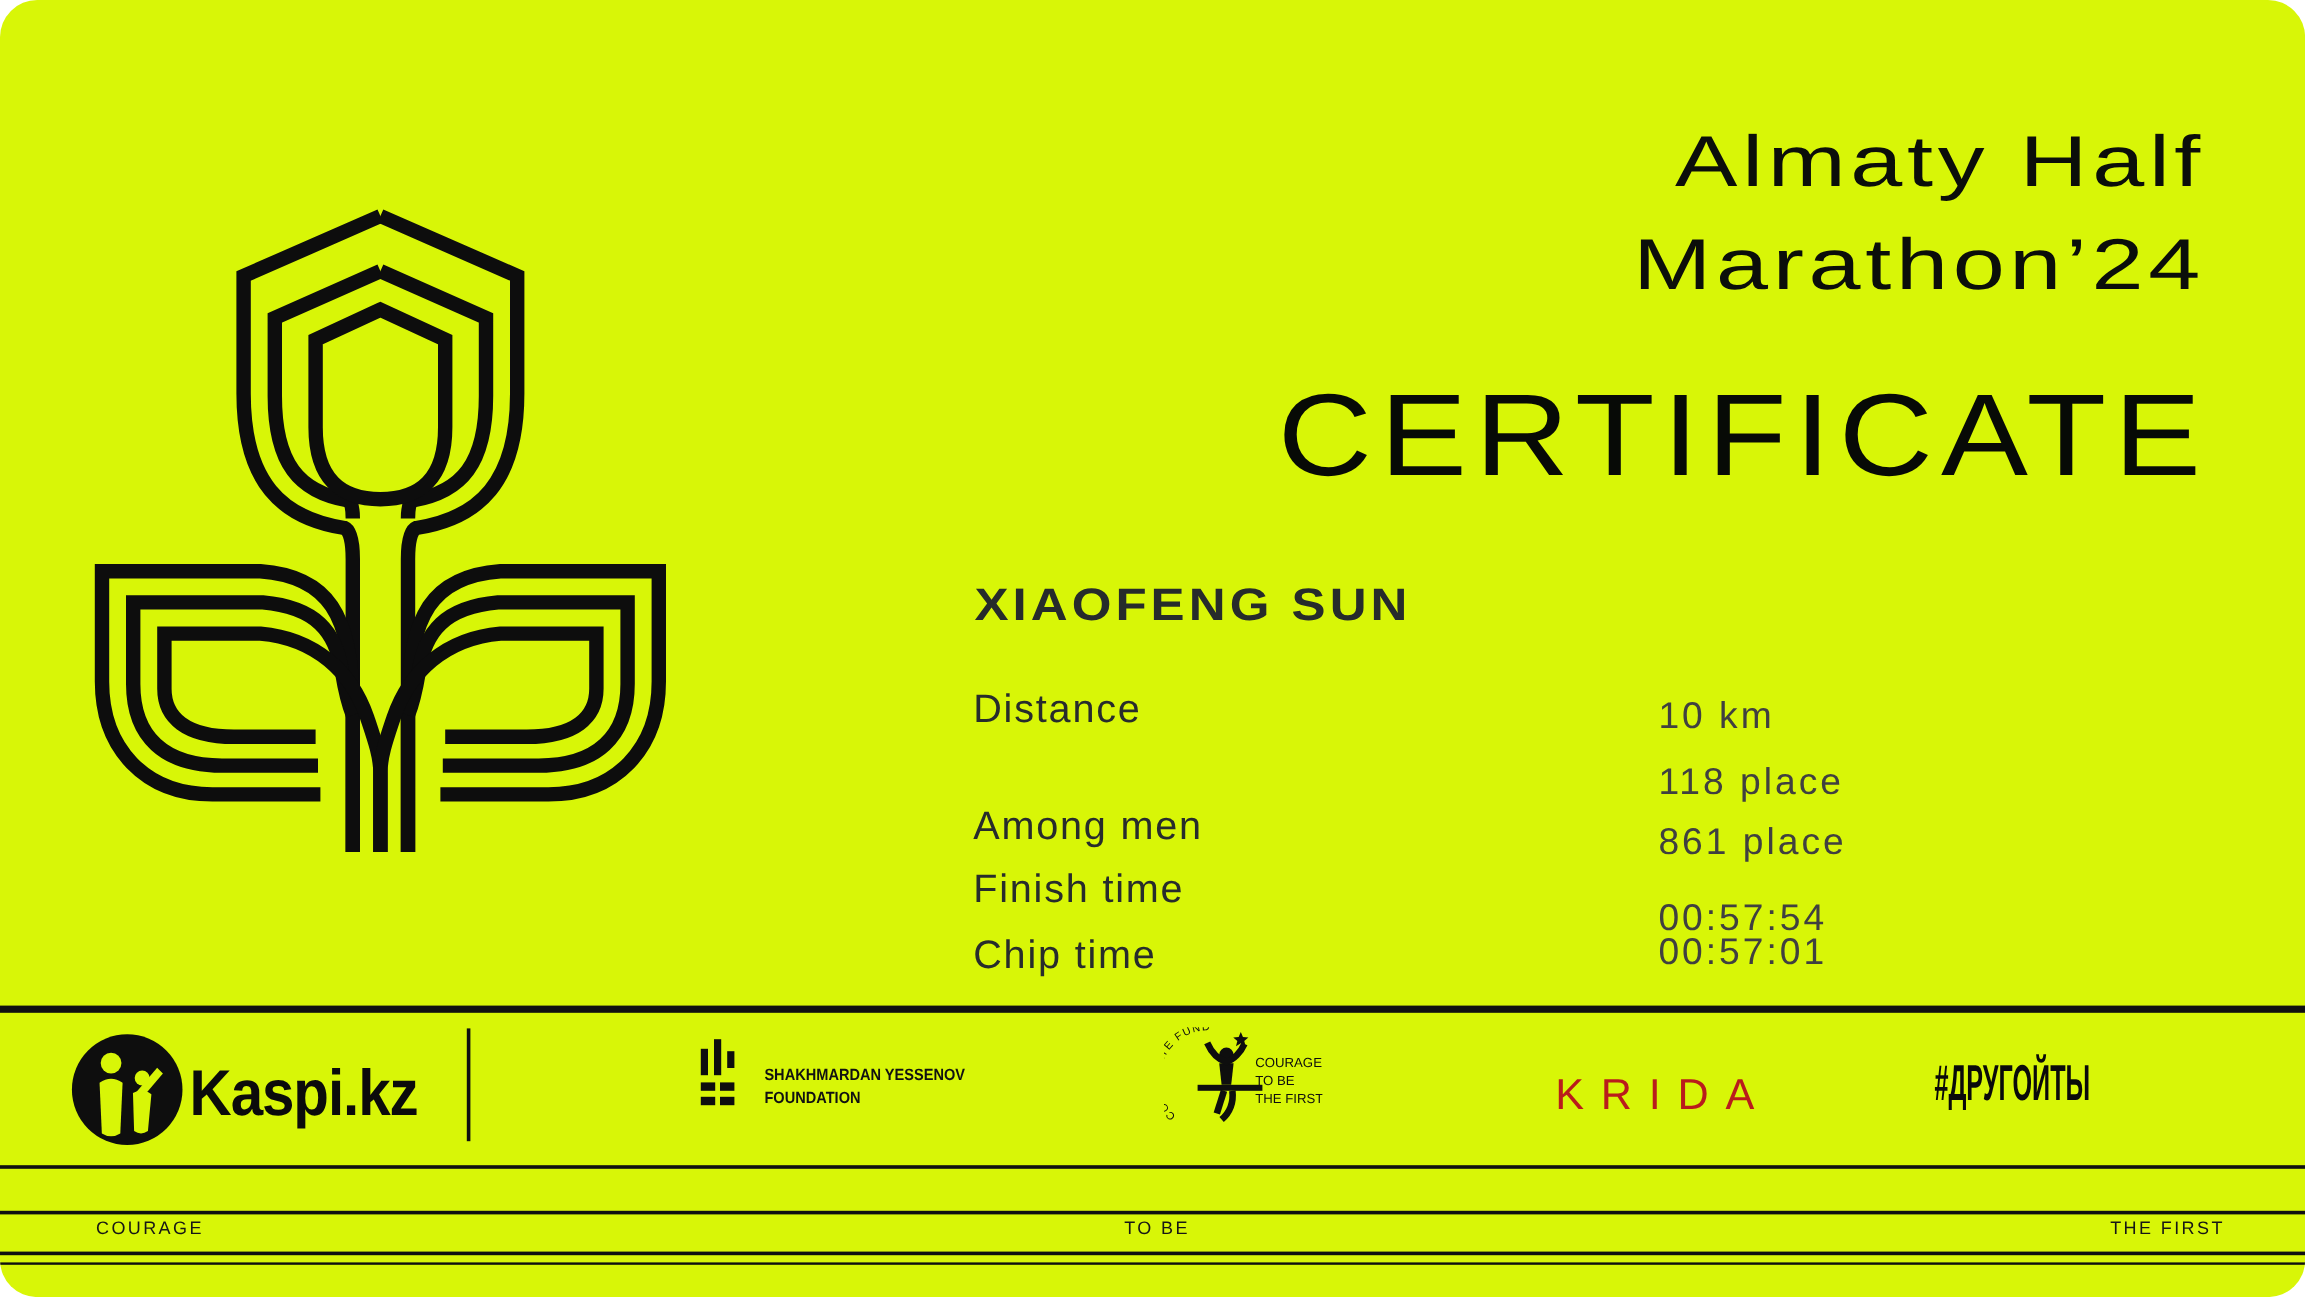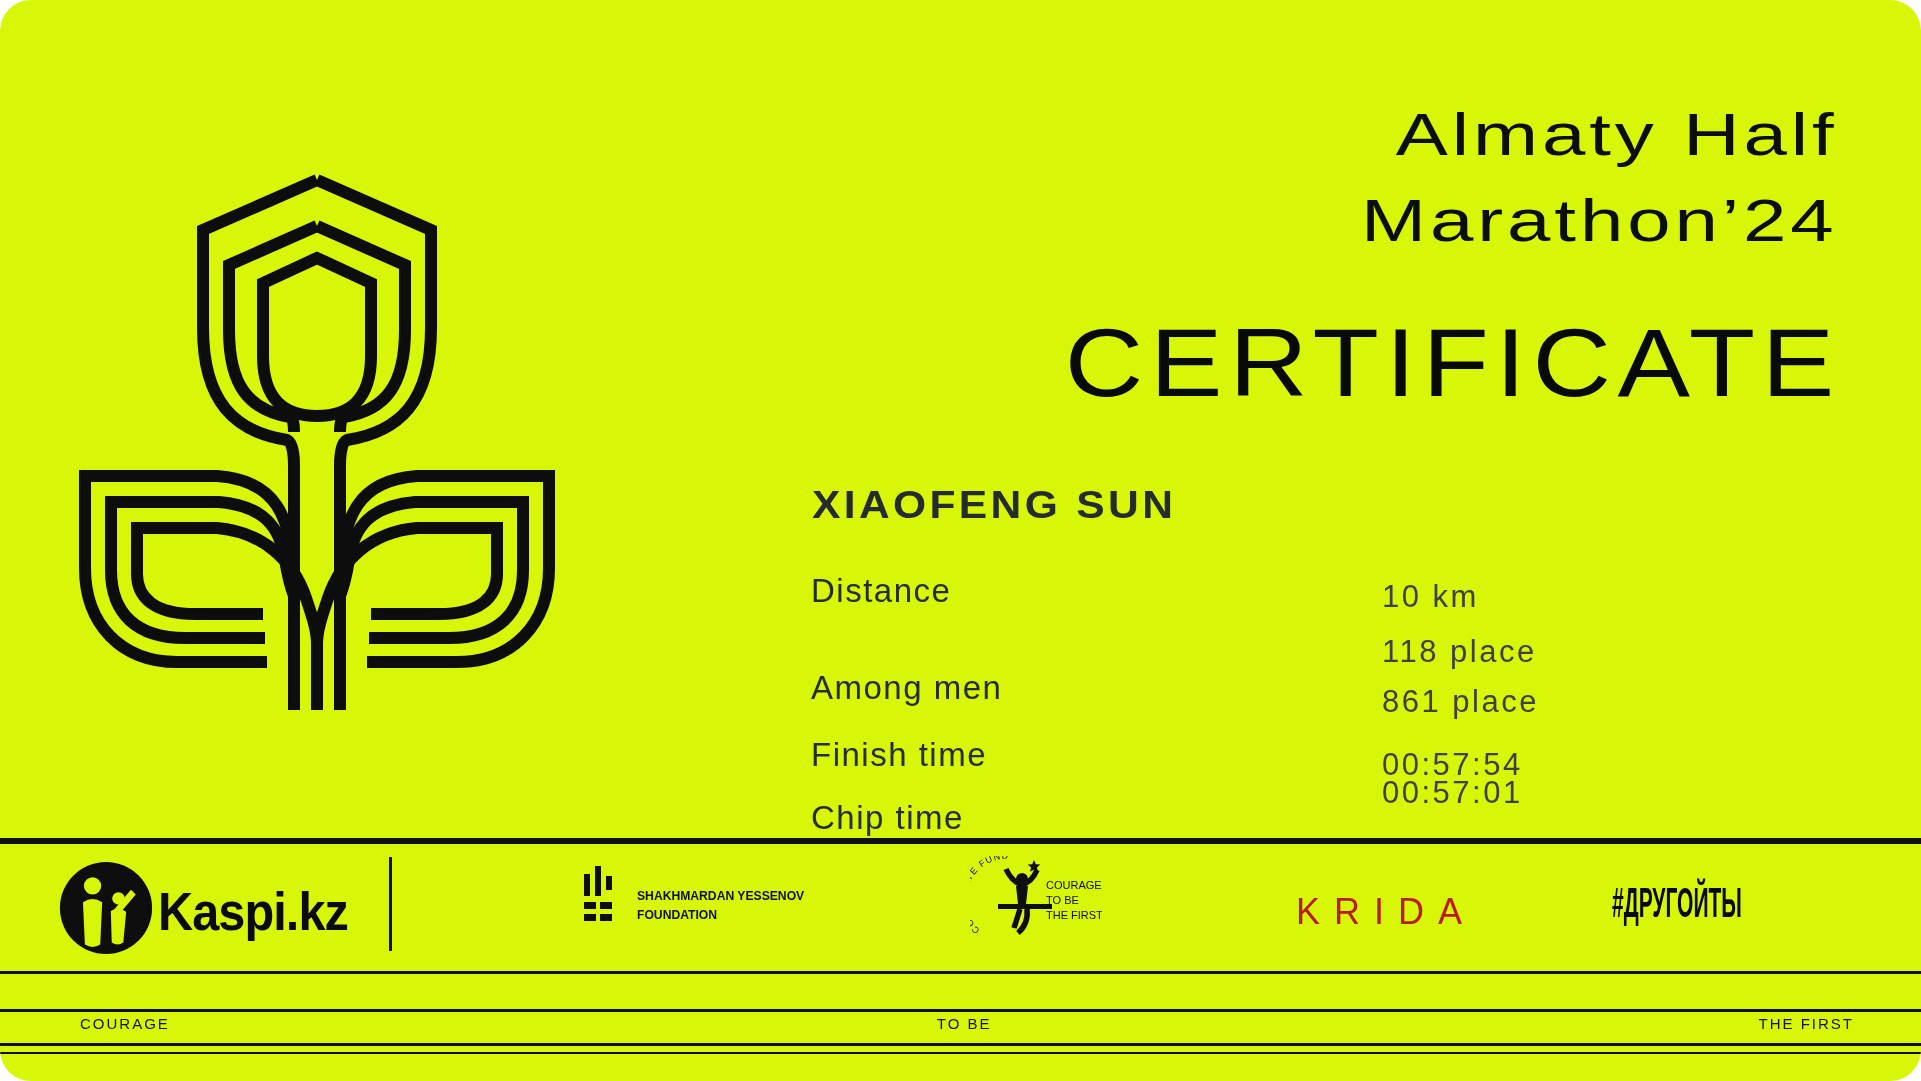--- a/index.html
+++ b/index.html
@@ -99,22 +99,22 @@
     <div>Almaty Half</div>
     <div>Marathon’24</div>
   </div>
 
   <div class="abs cert-heading">CERTIFICATE</div>
 
   <div class="abs runner-name">XIAOFENG SUN</div>
 
   <div class="abs stat-label" style="top:572px;">Distance</div>
   <div class="abs stat-label" style="top:654px;margin-top:15px;">Among men</div>
-  <div class="abs stat-label" style="top:722px;margin-top:14px;">Finish time</div>
-  <div class="abs stat-label" style="top:799px;">Chip time</div>
+  <div class="abs stat-label" style="top:722px;">Finish time</div>
+  <div class="abs stat-label" style="top:777px;">Chip time</div>
 
   <div class="abs stat-value" style="top:579px;">10 km</div>
   <div class="abs stat-value" style="top:634px;">118 place</div>
   <div class="abs stat-value" style="top:684px;">861 place</div>
   <div class="abs stat-value" style="top:747px;">00:57:54</div>
   <div class="abs stat-value" style="top:775px;">00:57:01</div>
 
   <div class="abs hrule" style="top:838px;height:6px;"></div>
   <div class="abs hrule" style="top:971px;height:3px;"></div>
   <div class="abs hrule" style="top:1009px;height:3px;"></div>

